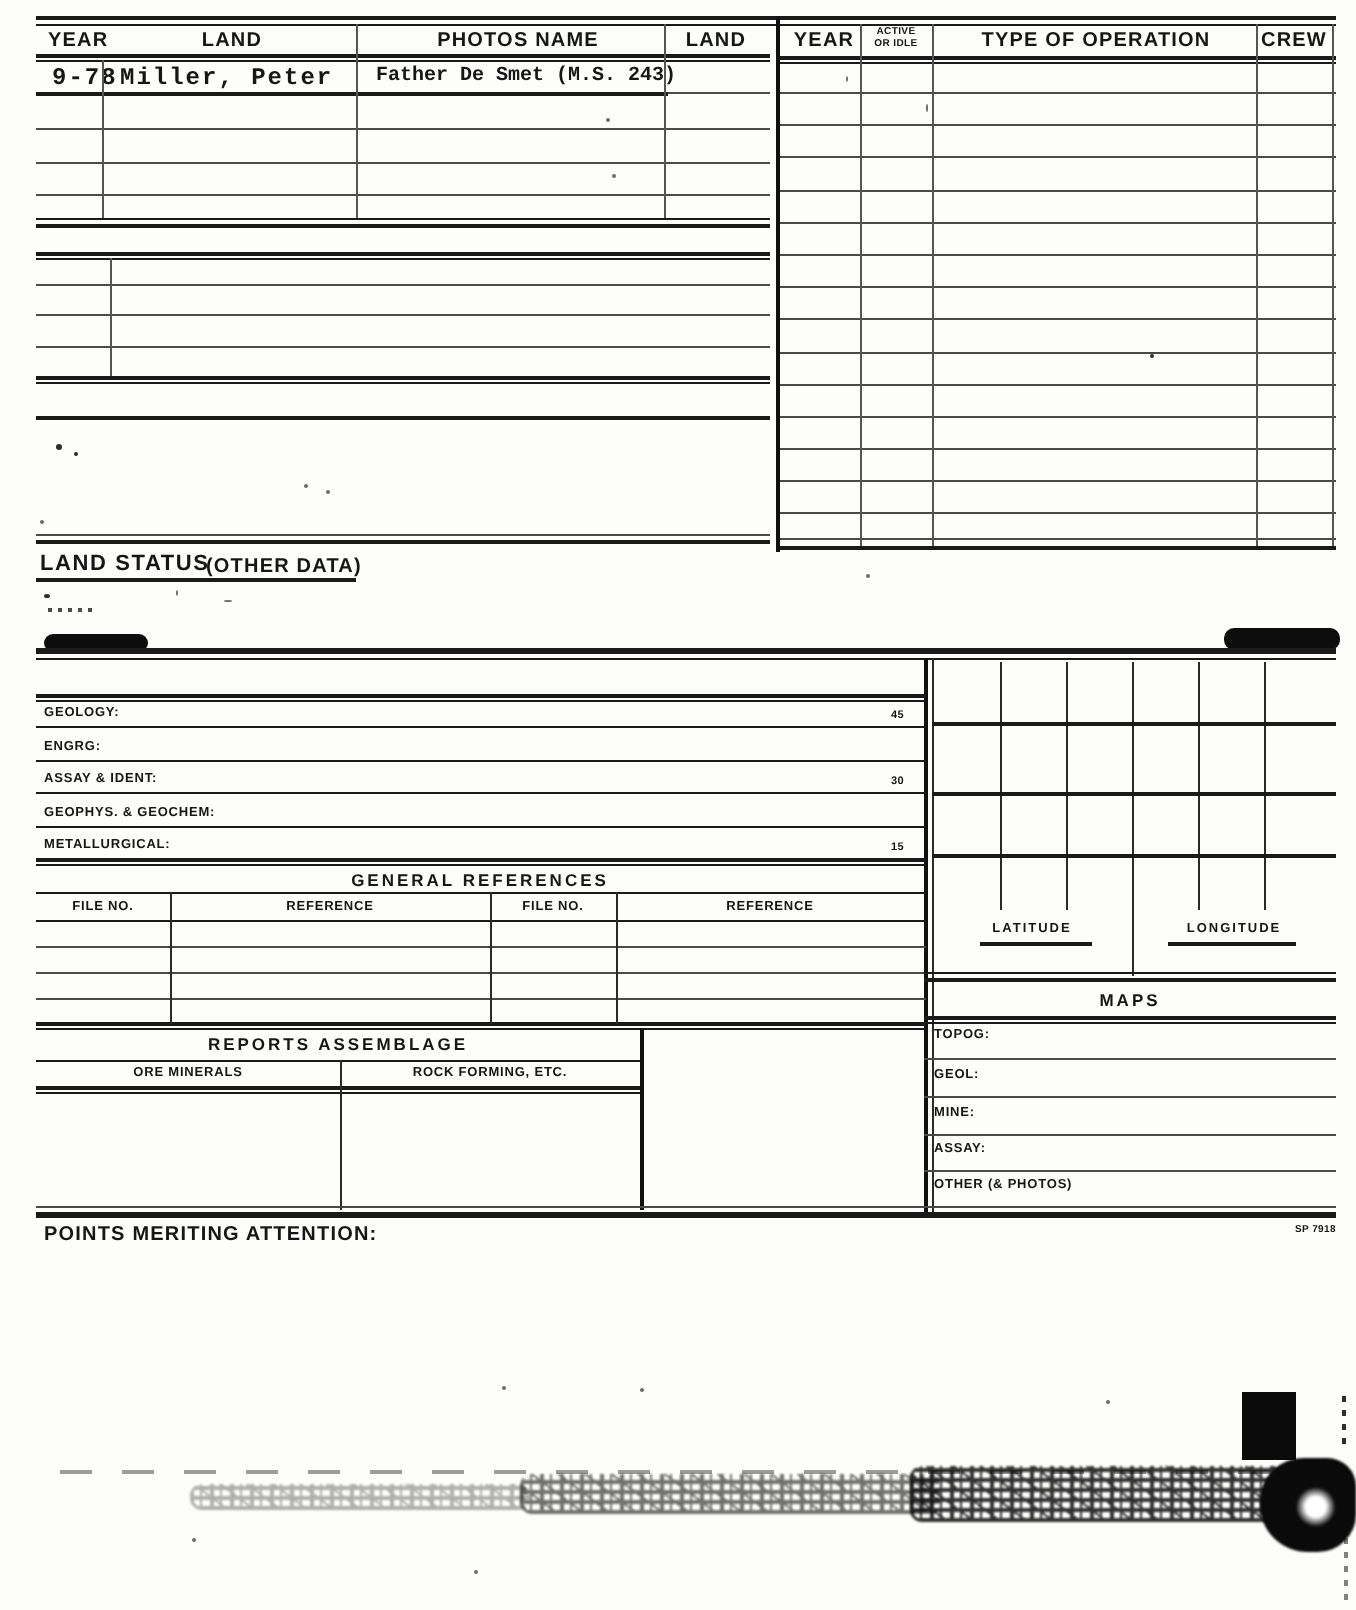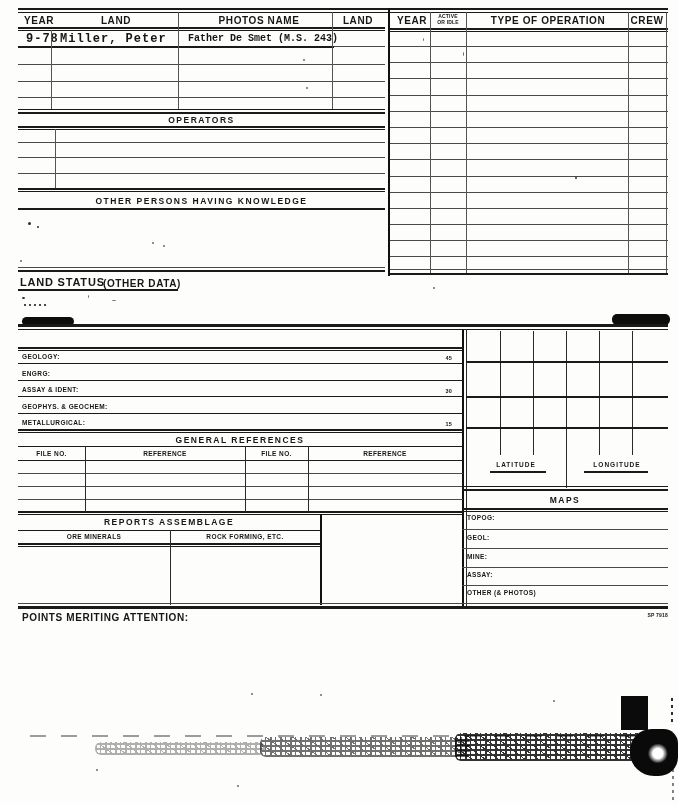--- a/index.html
+++ b/index.html
@@ -65,31 +65,29 @@
 
   <div class="hl g" style="left:18px;top:64px;width:367px"></div>
   <div class="hl g" style="left:18px;top:81px;width:367px"></div>
   <div class="hl g" style="left:18px;top:97px;width:367px"></div>
   <div class="hl" style="left:18px;top:109px;width:367px"></div>
   <div class="hl t2" style="left:18px;top:112px;width:367px"></div>
   <div class="vl g" style="left:51px;top:30px;height:79px"></div>
   <div class="vl g" style="left:178px;top:12px;height:97px"></div>
   <div class="vl g" style="left:332px;top:12px;height:97px"></div>
 
-  <div class="t s8 c" style="left:18px;top:115px;width:367px">OPERATORS</div>
   <div class="hl t2" style="left:18px;top:126px;width:367px"></div>
   <div class="hl" style="left:18px;top:129px;width:367px"></div>
   <div class="hl g" style="left:18px;top:142px;width:367px"></div>
   <div class="hl g" style="left:18px;top:157px;width:367px"></div>
   <div class="hl g" style="left:18px;top:173px;width:367px"></div>
   <div class="hl t2" style="left:18px;top:188px;width:367px"></div>
   <div class="hl" style="left:18px;top:191px;width:367px"></div>
   <div class="vl g" style="left:55px;top:129px;height:59px"></div>
 
-  <div class="t s8 c" style="left:18px;top:196px;width:367px">OTHER PERSONS HAVING KNOWLEDGE</div>
   <div class="hl t2" style="left:18px;top:208px;width:367px"></div>
   <div class="hl g" style="left:18px;top:267px;width:367px"></div>
   <div class="hl t2" style="left:18px;top:270px;width:367px"></div>
 
   <div class="t s9" style="left:20px;top:276px">LAND STATUS</div>
   <div class="t s7" style="left:103px;top:278px">(OTHER DATA)</div>
   <div class="hl t2" style="left:18px;top:289px;width:160px"></div>
 
   <div class="vl t2" style="left:388px;top:8px;height:268px"></div>
   <div class="t s7 c" style="left:394px;top:15px;width:36px">YEAR</div>

